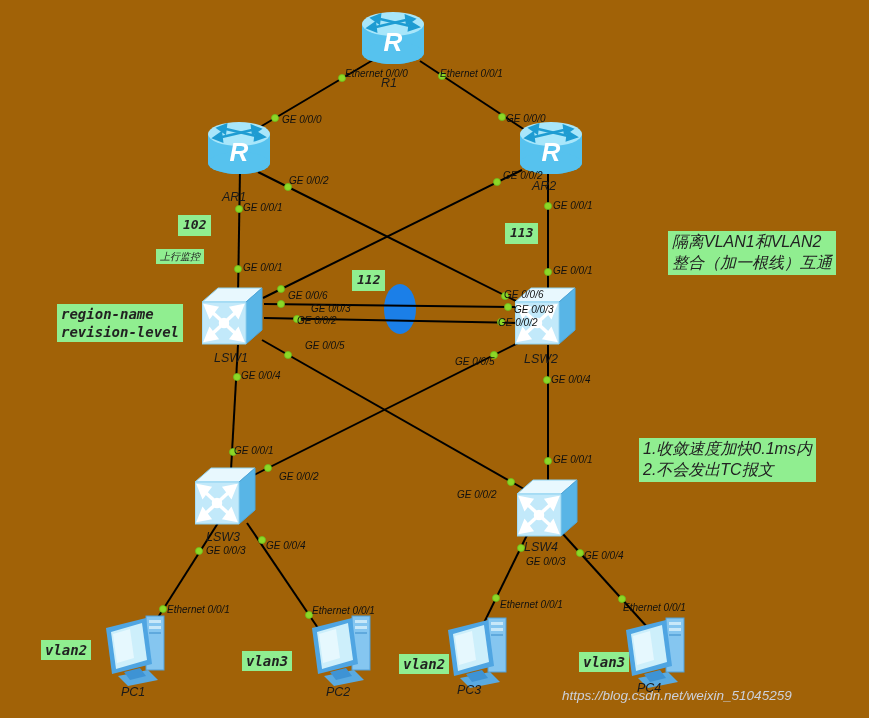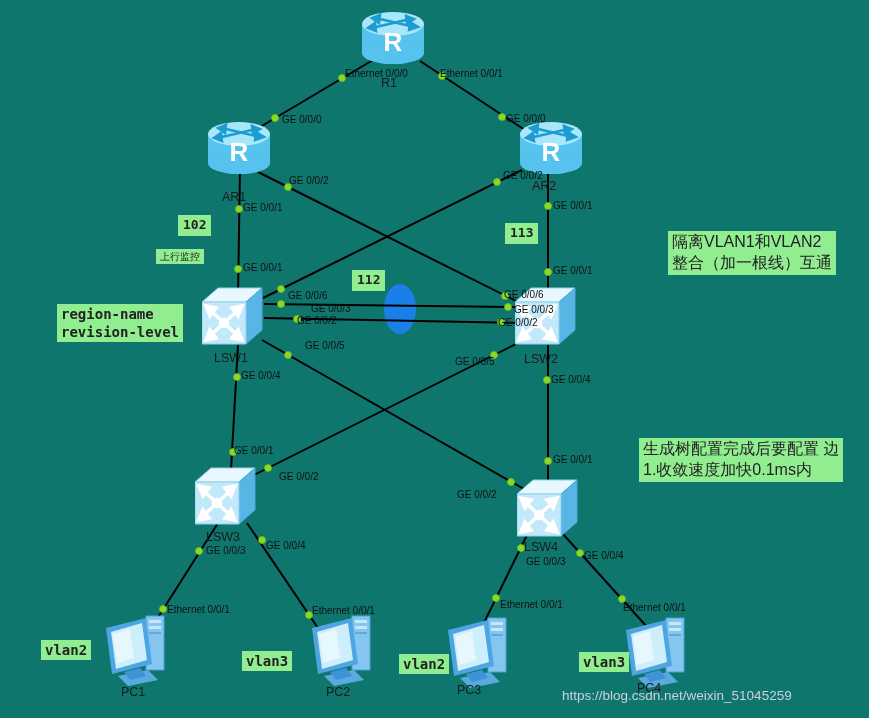--- a/index.html
+++ b/index.html
@@ -1,18 +1,18 @@
 <!DOCTYPE html>
 <html><head>
 <meta charset="utf-8">
 <style>
   html,body{margin:0;padding:0;background:#fff;}
   #canvas{
-    position:relative;width:869px;height:718px;background:#0f766e;
-    overflow:hidden;font-family:"Liberation Sans",sans-serif;
+    position:relative;width:869px;height:718px;background:#a16207;
+    overflow:hidden;font-family:"Liberation Sans",sans-serif;font-style:italic;
   }
   #wires{position:absolute;left:0;top:0;z-index:1;}
   .dev-icon{position:absolute;z-index:2;}
   .lbl{
     position:absolute;z-index:4;font-size:10px;color:#101010;
     white-space:nowrap;letter-spacing:0px;
   }
   .dev{
     position:absolute;z-index:3;font-size:12.5px;color:#1a1a1a;white-space:nowrap;
   }
@@ -230,22 +230,22 @@
     <div class="code">revision-level</div>
   </div>
 
   <div class="note" style="left:668px;top:231px">
     <div class="cn">隔离VLAN1和VLAN2</div>
     <div class="cn">整合（加一根线）互通</div>
   </div>
 
 
   <div class="note" style="left:639px;top:438px">
-    <div class="cn">生成树配置完成后要配置 边</div>
     <div class="cn">1.收敛速度加快0.1ms内</div>
+    <div class="cn">2.不会发出TC报文</div>
   </div>
 
 
   <div class="note vlan" style="left:41px;top:640px">vlan2</div>
   <div class="note vlan" style="left:242px;top:651px">vlan3</div>
   <div class="note vlan" style="left:399px;top:654px">vlan2</div>
   <div class="note vlan" style="left:579px;top:652px">vlan3</div>
 
   <div class="watermark" style="left:562px;top:688px">https://blog.csdn.net/weixin_51045259</div>
 

